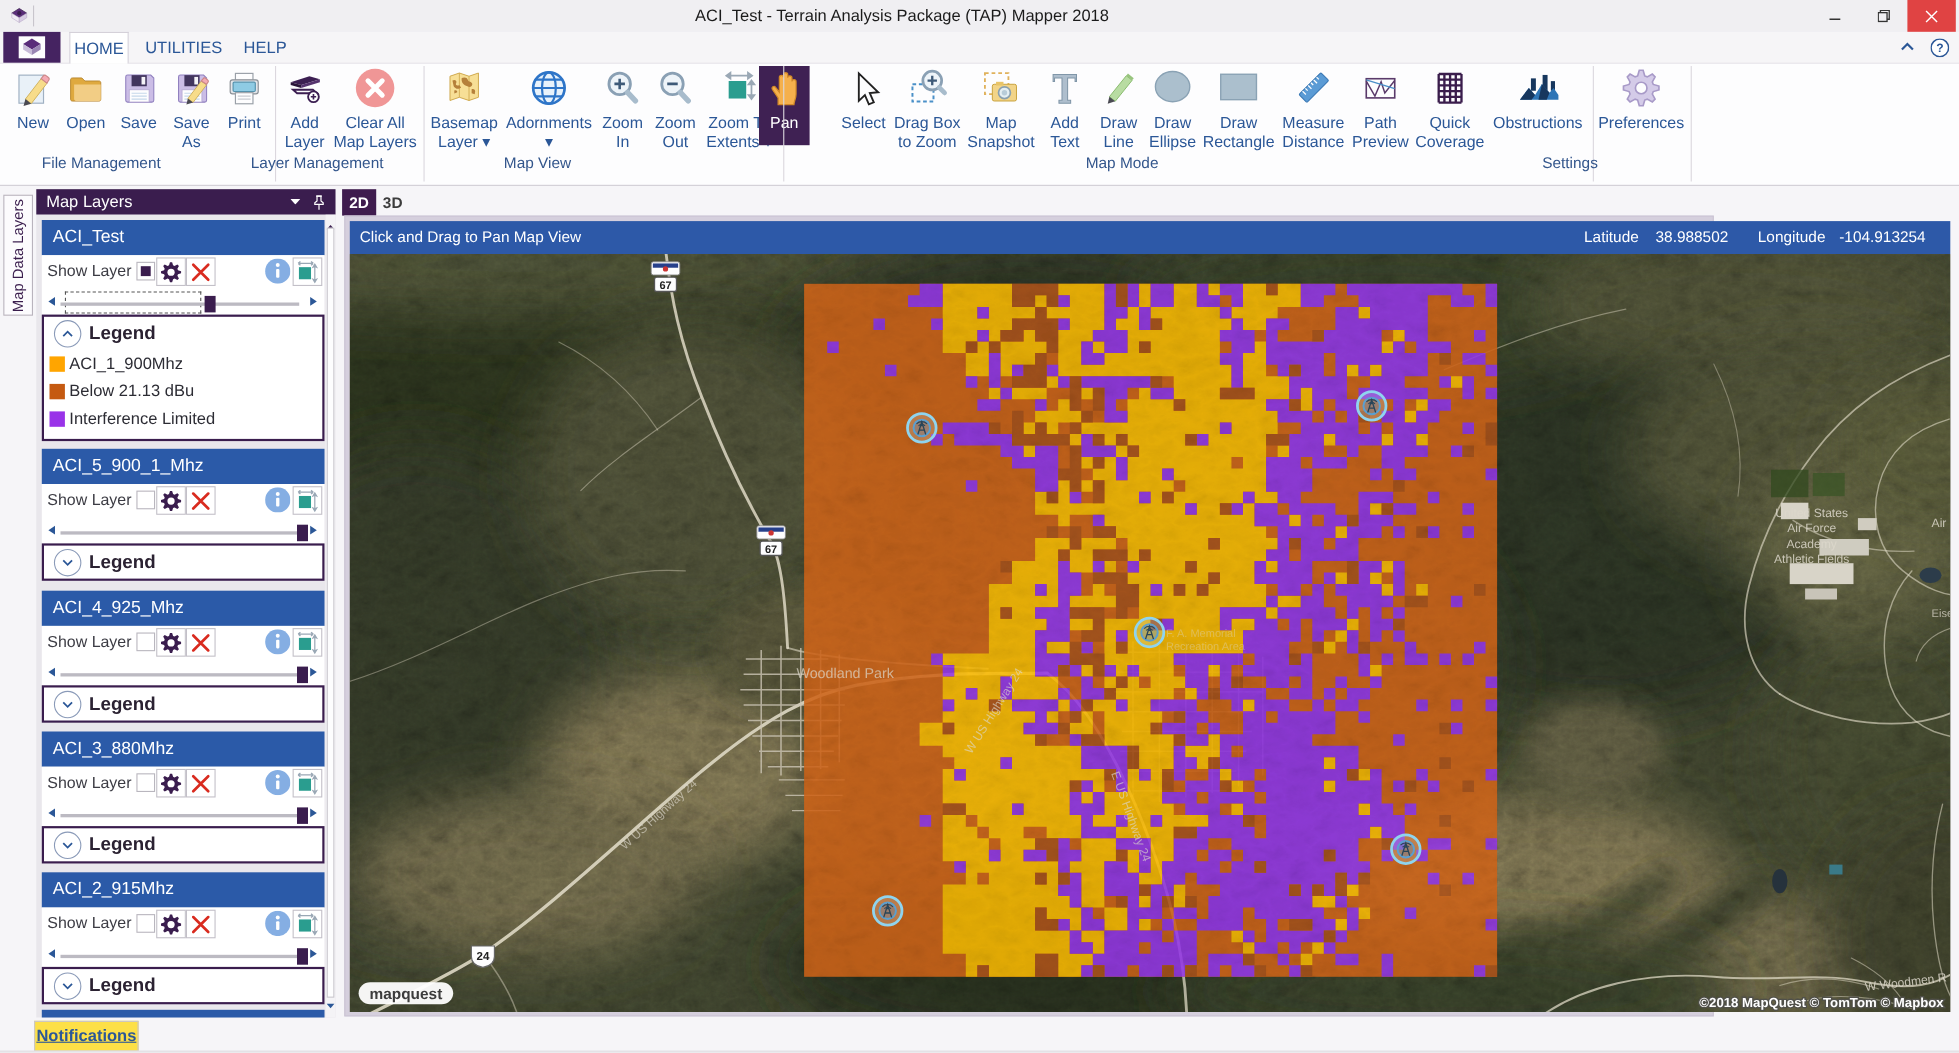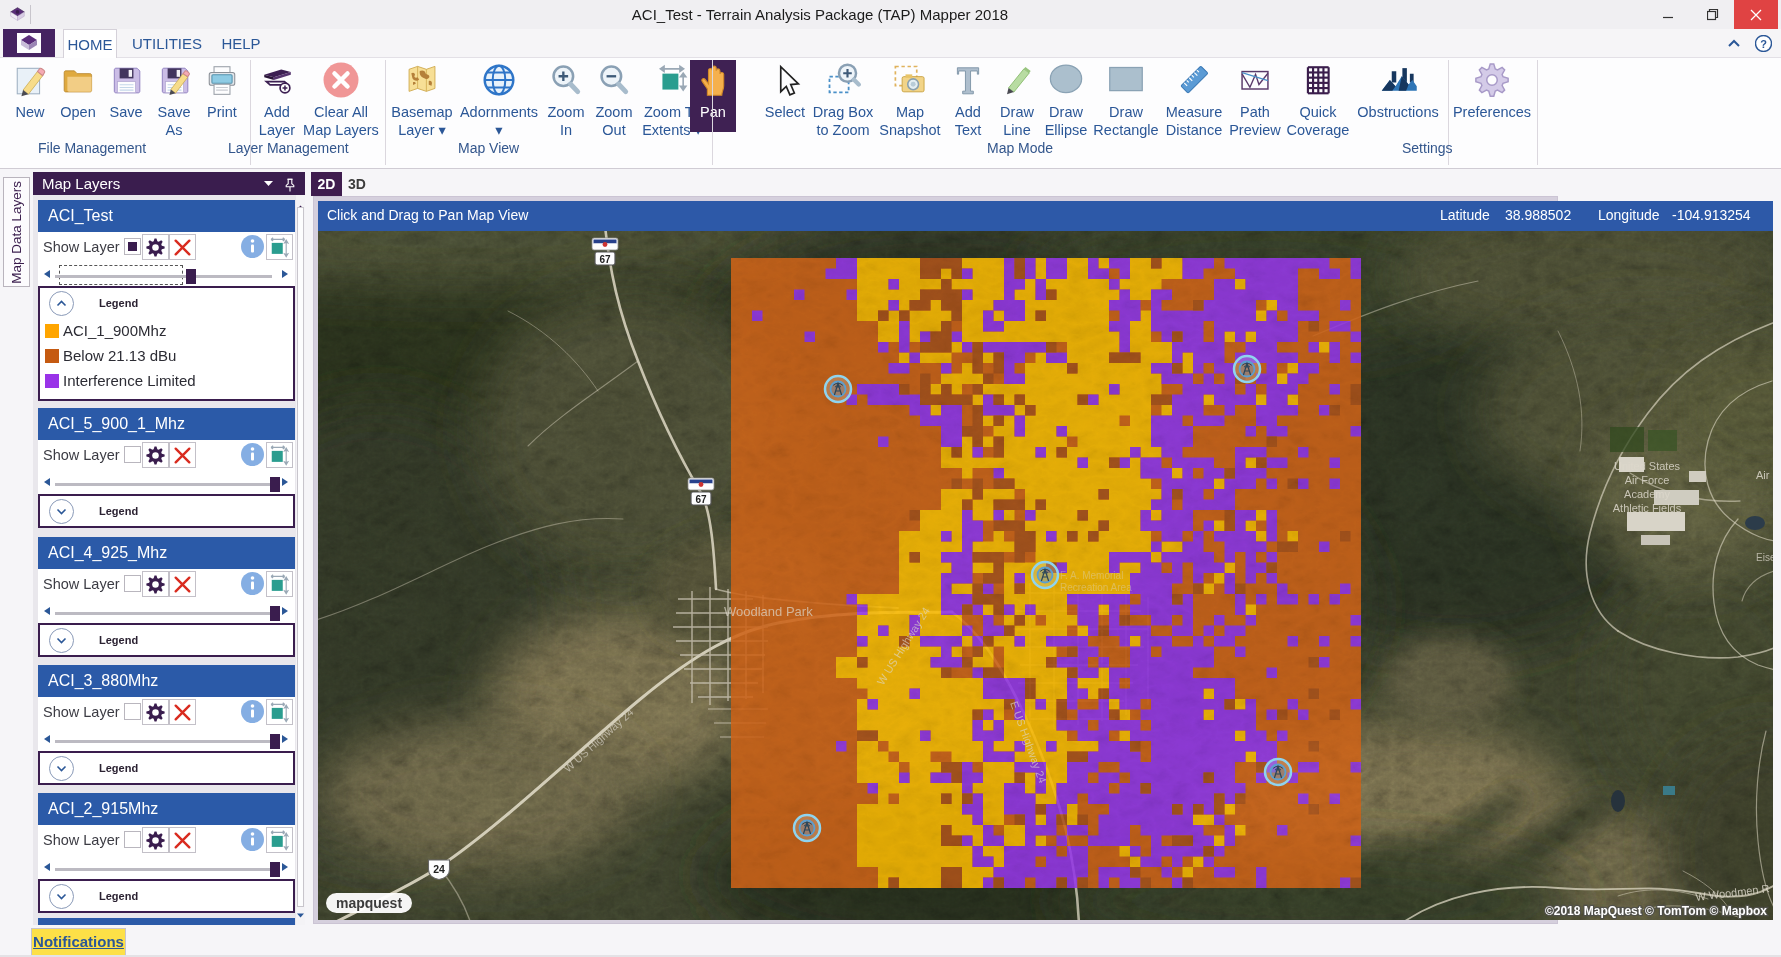--- a/index.html
+++ b/index.html
@@ -44,21 +44,21 @@
 .cb{position:absolute;left:86px;top:6px;width:17px;height:17px;border:1px solid #b9b6be;background:#fff}
 .cb .in{position:absolute;left:3px;top:3px;width:9px;height:9px;background:#3a1d4e}
 .btnbox{position:absolute;top:2px;width:27px;height:26px;border:1px solid #c3c0c8;background:#fff;display:flex;align-items:center;justify-content:center}
 .binfo{position:absolute;top:3px;width:23px;height:23px}
 .slrow{position:absolute;left:0;top:33px;width:257px;height:21px}
 .sltrack{position:absolute;left:17px;top:10px;height:3px;background:#bcbac2}
 .slthumb{position:absolute;top:4px;width:10px;height:15px;background:#3a1d4e}
 .slarrow{position:absolute;top:5px;width:0;height:0}
 .legrow{display:flex;align-items:center;height:30px}
 .legcircle{width:25px;height:25px;border-radius:50%;border:1px solid #8a9ab8;margin-left:9px;display:flex;align-items:center;justify-content:center}
-.legtitle{font-size:11px;font-weight:bold;color:#2b2232;margin-left:25px}
+.legtitle{font-size:17px;font-weight:bold;color:#2b2232;margin-left:7px}
 .legitem{display:flex;align-items:center;height:25px;padding-left:5px}
 .legsq{width:14px;height:14px;margin-right:4px}
 .legitem span{font-size:15px;color:#2c2c34}
 
 #vsb{position:absolute;left:263px;top:0;width:9px;height:730px;background:#f4f3f6}
 
 #tab2d{position:absolute;left:311px;top:172px;width:31px;height:24px;background:#3f1c4e;color:#fff;font-weight:bold;font-size:14px;text-align:center;line-height:24px}
 #tab3d{position:absolute;left:342px;top:172px;width:30px;height:24px;color:#3c3c3c;font-size:14px;text-align:center;line-height:24px;font-weight:bold}
 #mapframe{position:absolute;left:313px;top:196px;width:1245px;height:728px;background:#d5cfdd;border:1px solid #cbc4d4}
 #bluebar{position:absolute;left:4px;top:4px;width:1455px;height:30px;background:#2d59a8;color:#fff;font-size:14px}

